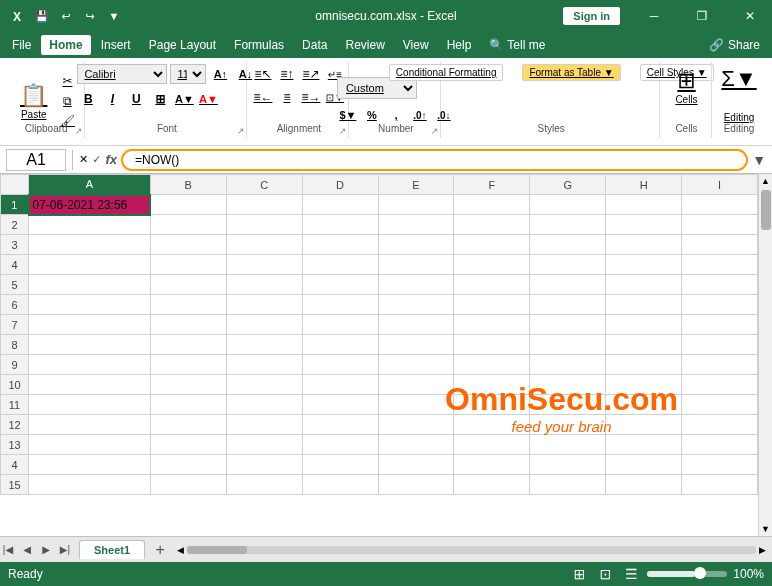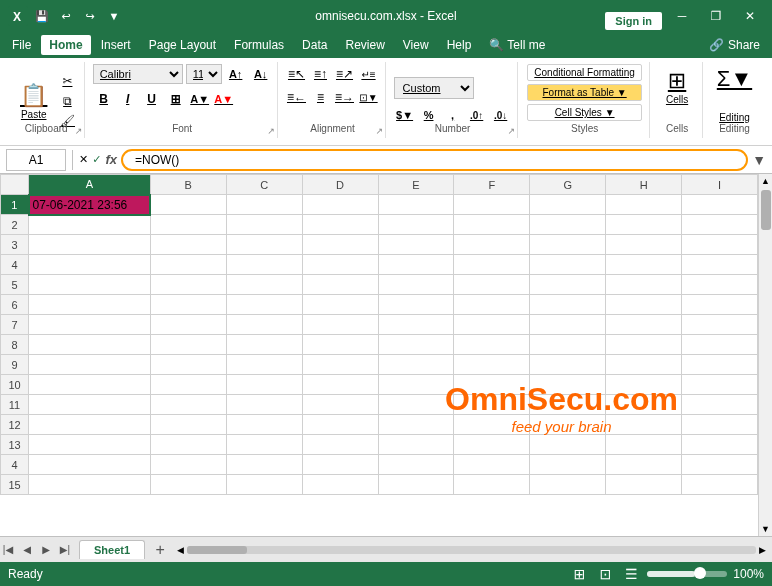--- a/index.html
+++ b/index.html
@@ -10,21 +10,21 @@
       background: #217346;
       color: white;
       height: 32px;
       display: flex;
       align-items: center;
       padding: 0 8px;
       justify-content: space-between;
     }
     #title-bar .left { display: flex; align-items: center; gap: 4px; }
     #title-bar .center { position: absolute; left: 50%; transform: translateX(-50%); font-size: 12px; color: white; }
-    #title-bar .right { display: flex; align-items: flex-end; gap: 6px; }
+    #title-bar .right { display: flex; align-items: center; gap: 20px; }
     .title-icon { width: 20px; height: 20px; background: #217346; border-radius: 2px; display: flex; align-items: center; justify-content: center; }
     .title-btn { width: 20px; height: 20px; display: flex; align-items: center; justify-content: center; cursor: pointer; font-size: 11px; color: white; }
     .signin-btn { background: white; color: #217346; padding: 3px 10px; border-radius: 2px; font-size: 11px; font-weight: 600; cursor: pointer; }
     .win-btn { width: 28px; height: 28px; display: flex; align-items: center; justify-content: center; color: white; font-size: 12px; cursor: pointer; }
 
     
     #menu-bar {
       background: #217346;
       color: white;
       height: 26px;
@@ -105,21 +105,21 @@
     
     #formula-bar {
       background: white;
       border-bottom: 1px solid #c0c0c0;
       height: 28px;
       display: flex;
       align-items: center;
       padding: 0 6px;
       gap: 4px;
     }
-    .cell-ref { width: 60px; height: 22px; border: 1px solid #c0c0c0; font-size: 12px; padding: 0 4px; text-align: center; }
+    .cell-ref { width: 60px; height: 22px; border: 1px solid #c0c0c0; font-size: 16px; padding: 0 4px; text-align: center; }
     .formula-divider { width: 1px; height: 20px; background: #c0c0c0; margin: 0 2px; }
     .fx-icon { font-size: 13px; color: #555; font-style: italic; font-weight: bold; }
     .formula-input {
       flex: 1;
       height: 22px;
       border: 2px solid #ff9900;
       border-radius: 12px;
       padding: 0 12px;
       font-size: 12px;
       outline: none;
@@ -361,21 +361,21 @@
         <div class="fmt-btn percent-btn">,</div>
         <div class="fmt-btn" style="font-size:10px;">.0↑</div>
         <div class="fmt-btn" style="font-size:10px;">.0↓</div>
       </div>
     </div>
     <span class="ribbon-group-label">Number</span>
     <span class="group-expand">↗</span>
   </div>
 
   <div class="ribbon-group" style="min-width:130px;">
-    <div style="display:flex;flex-direction:column;gap:3px;padding-top:2px;">
+    <div style="display:flex;gap:19px;padding-top:2px;">
       <button class="styles-btn" style="font-size:10px;">Conditional Formatting</button>
       <button class="styles-btn styles-highlight" style="font-size:10px;">Format as Table ▼</button>
       <button class="styles-btn" style="font-size:10px;">Cell Styles ▼</button>
     </div>
     <span class="ribbon-group-label">Styles</span>
   </div>
 
   <div class="ribbon-group" style="min-width:50px;">
     <div class="cells-big">
       <span style="font-size:22px;">⊞</span>

